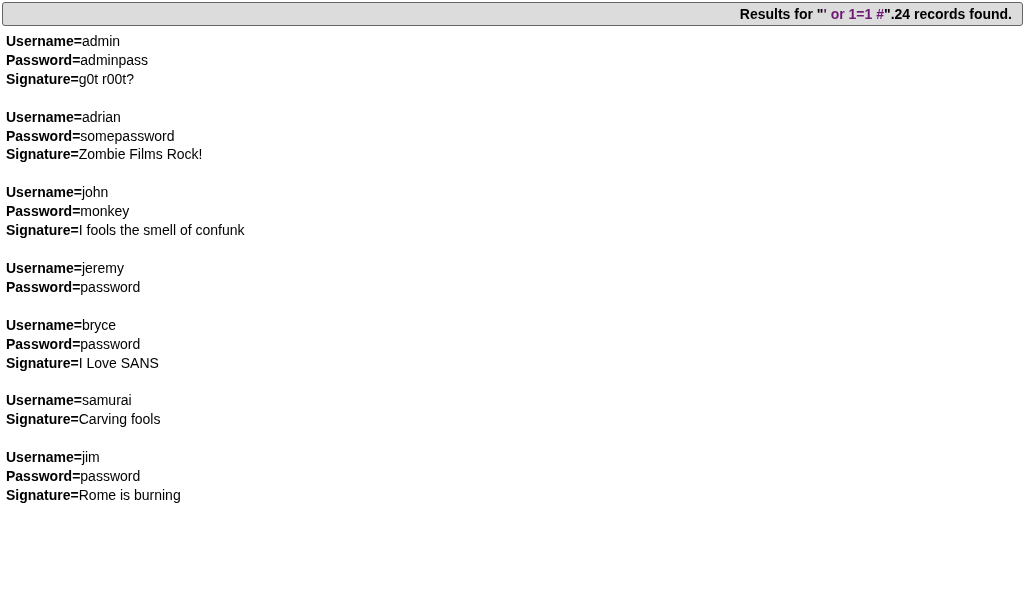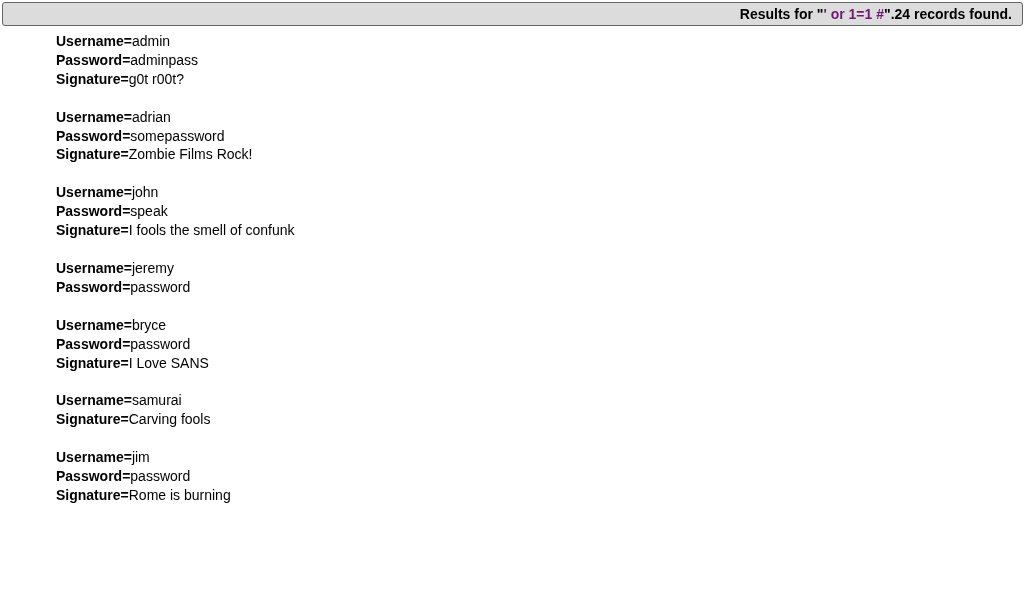--- a/index.html
+++ b/index.html
@@ -16,22 +16,21 @@
       border-radius: 3px;
       padding: 3px 10px 3px 10px;
       font-weight: bold;
       text-align: right;
       margin: 2px 2px 6px 2px;
     }
     .results-header .query-part {
       color: #701a75;
     }
     .records {
-      padding-left: 24px;
-      margin-left: 32px;
+      padding-left: 6px;
     }
     .record {
       margin-bottom: 19px;
       line-height: 1.35;
     }
     .field-label {
       font-weight: bold;
     }
     .field-value {
       font-weight: normal;
@@ -50,21 +49,21 @@
       <div><span class="field-label">Password=</span><span class="field-value">adminpass</span></div>
       <div><span class="field-label">Signature=</span><span class="field-value">g0t r00t?</span></div>
     </div>
     <div class="record">
       <div><span class="field-label">Username=</span><span class="field-value">adrian</span></div>
       <div><span class="field-label">Password=</span><span class="field-value">somepassword</span></div>
       <div><span class="field-label">Signature=</span><span class="field-value">Zombie Films Rock!</span></div>
     </div>
     <div class="record">
       <div><span class="field-label">Username=</span><span class="field-value">john</span></div>
-      <div><span class="field-label">Password=</span><span class="field-value">speak</span></div>
+      <div><span class="field-label">Password=</span><span class="field-value">monkey</span></div>
       <div><span class="field-label">Signature=</span><span class="field-value">I fools the smell of confunk</span></div>
     </div>
     <div class="record">
       <div><span class="field-label">Username=</span><span class="field-value">jeremy</span></div>
       <div><span class="field-label">Password=</span><span class="field-value">password</span></div>
     </div>
     <div class="record">
       <div><span class="field-label">Username=</span><span class="field-value">bryce</span></div>
       <div><span class="field-label">Password=</span><span class="field-value">password</span></div>
       <div><span class="field-label">Signature=</span><span class="field-value">I Love SANS</span></div>

